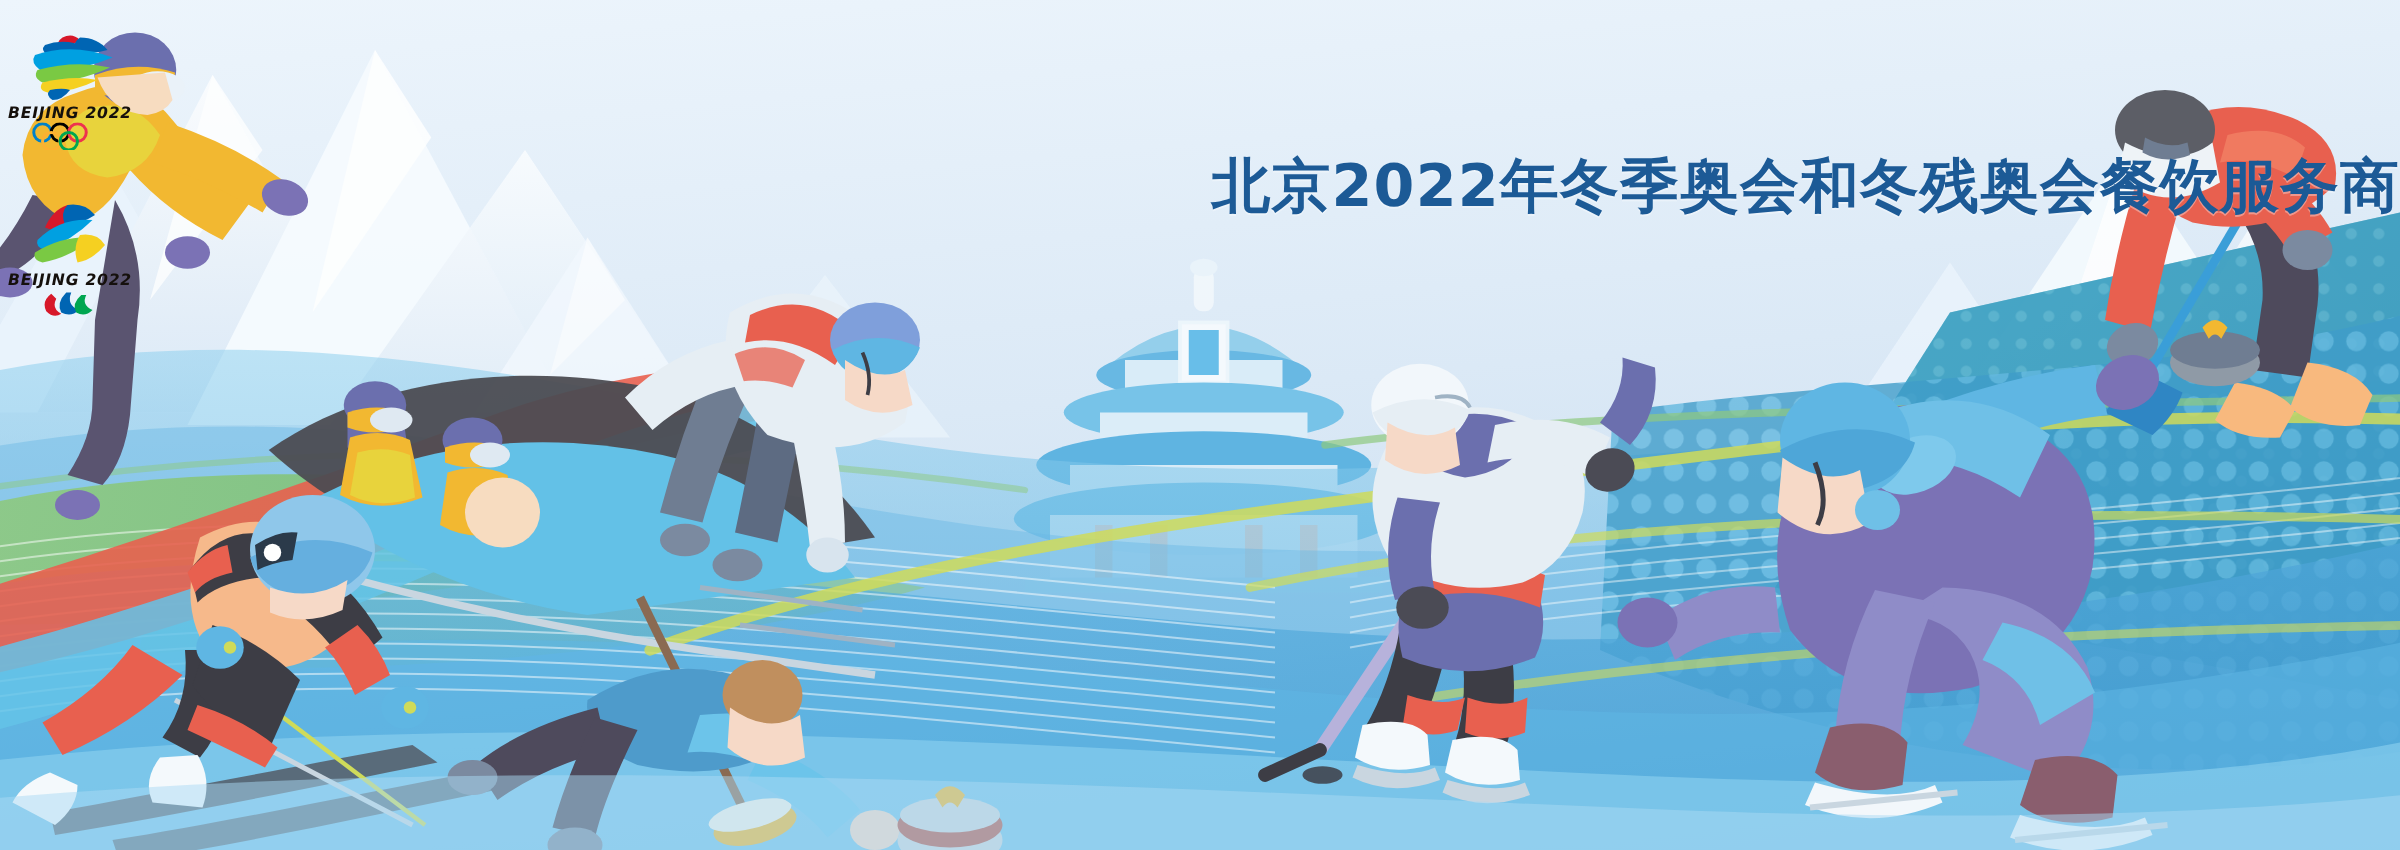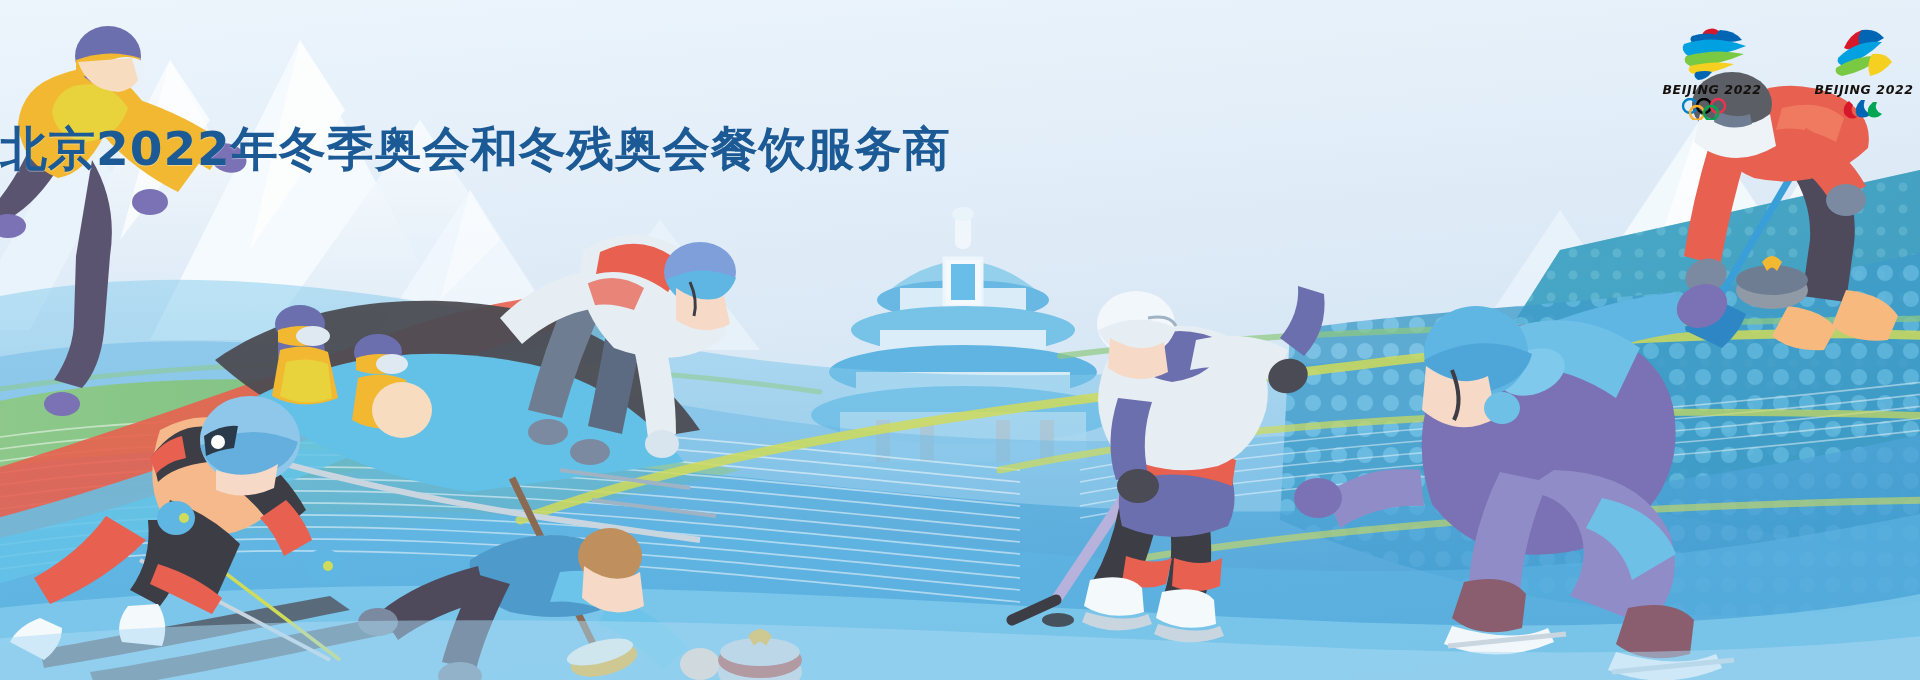--- a/index.html
+++ b/index.html
@@ -8,34 +8,34 @@
     position:relative;width:1920px;height:680px;overflow:hidden;
     font-family:"Liberation Sans","DejaVu Sans",sans-serif;
     background:linear-gradient(165deg,#e9f2fa 0%,#d9e7f5 35%,#cfe1f2 65%,#c9dff2 100%);
   }
   .layer{position:absolute;inset:0;}
   svg.layer{width:1920px;height:680px;display:block;}
 
   
   #emblems{
     position:absolute;left:0;right:0;top:26px;height:96px;
-    display:flex;justify-content:flex-end;align-items:flex-start;gap:40px;z-index:40;
+    display:flex;justify-content:space-between;align-items:flex-start;gap:40px;z-index:40;flex-direction:column;
   }
   .emblem{width:112px;display:flex;flex-direction:column;align-items:center;}
   .emblem .mark{height:54px;display:block;}
   .emblem .wordmark{
     font-family:"DejaVu Sans","Liberation Sans",sans-serif;
     font-style:italic;font-weight:bold;font-size:12.5px;letter-spacing:.6px;
     color:#15100c;margin-top:2px;white-space:nowrap;
   }
   .emblem .rings{margin-top:1px;display:block;}
 
   
   #title{
-    position:absolute;left:0;right:0;top:118px;text-align:left;z-index:45;
+    position:absolute;left:0;right:0;top:118px;text-align:right;z-index:45;
     font-family:"DejaVu Sans","Liberation Sans",sans-serif;
     font-weight:bold;font-size:47px;letter-spacing:1px;
     color:#1c5a96;text-shadow:0 1px 0 rgba(255,255,255,.35);
     white-space:nowrap;
   }
 </style>
 </head>
 <body>
 
 <div id="banner">

